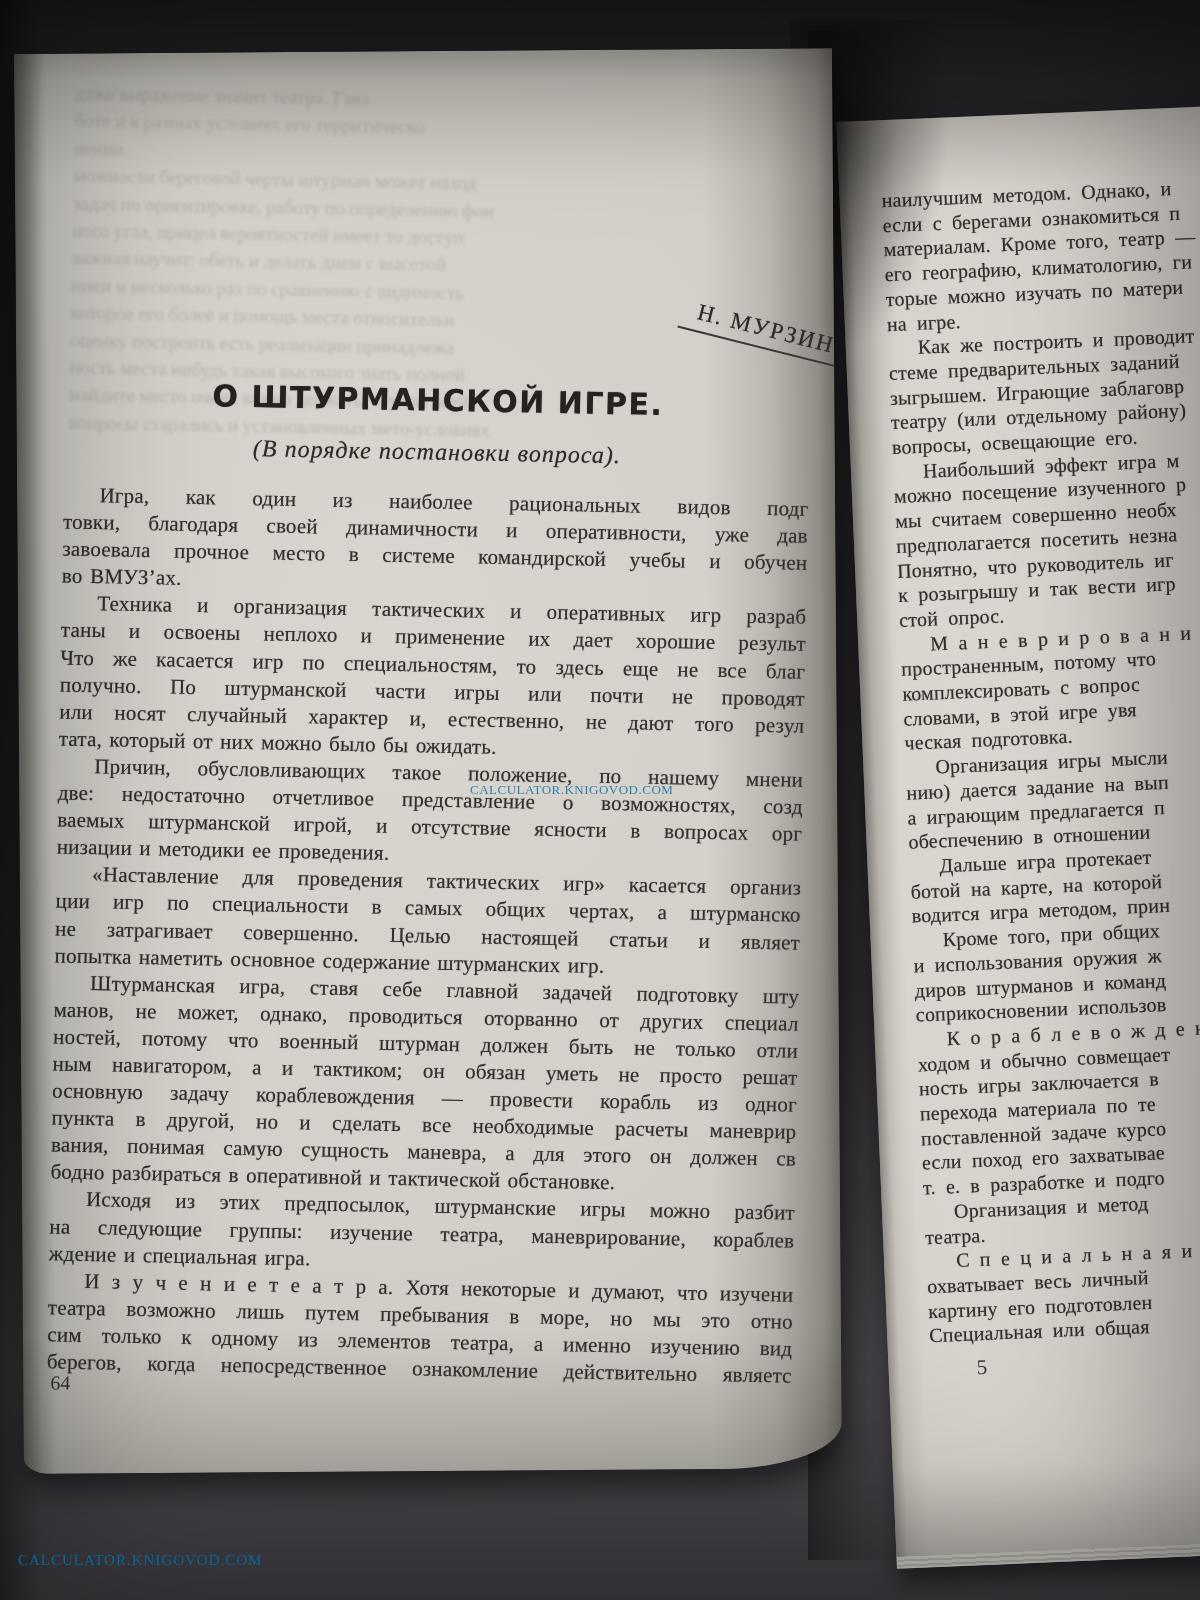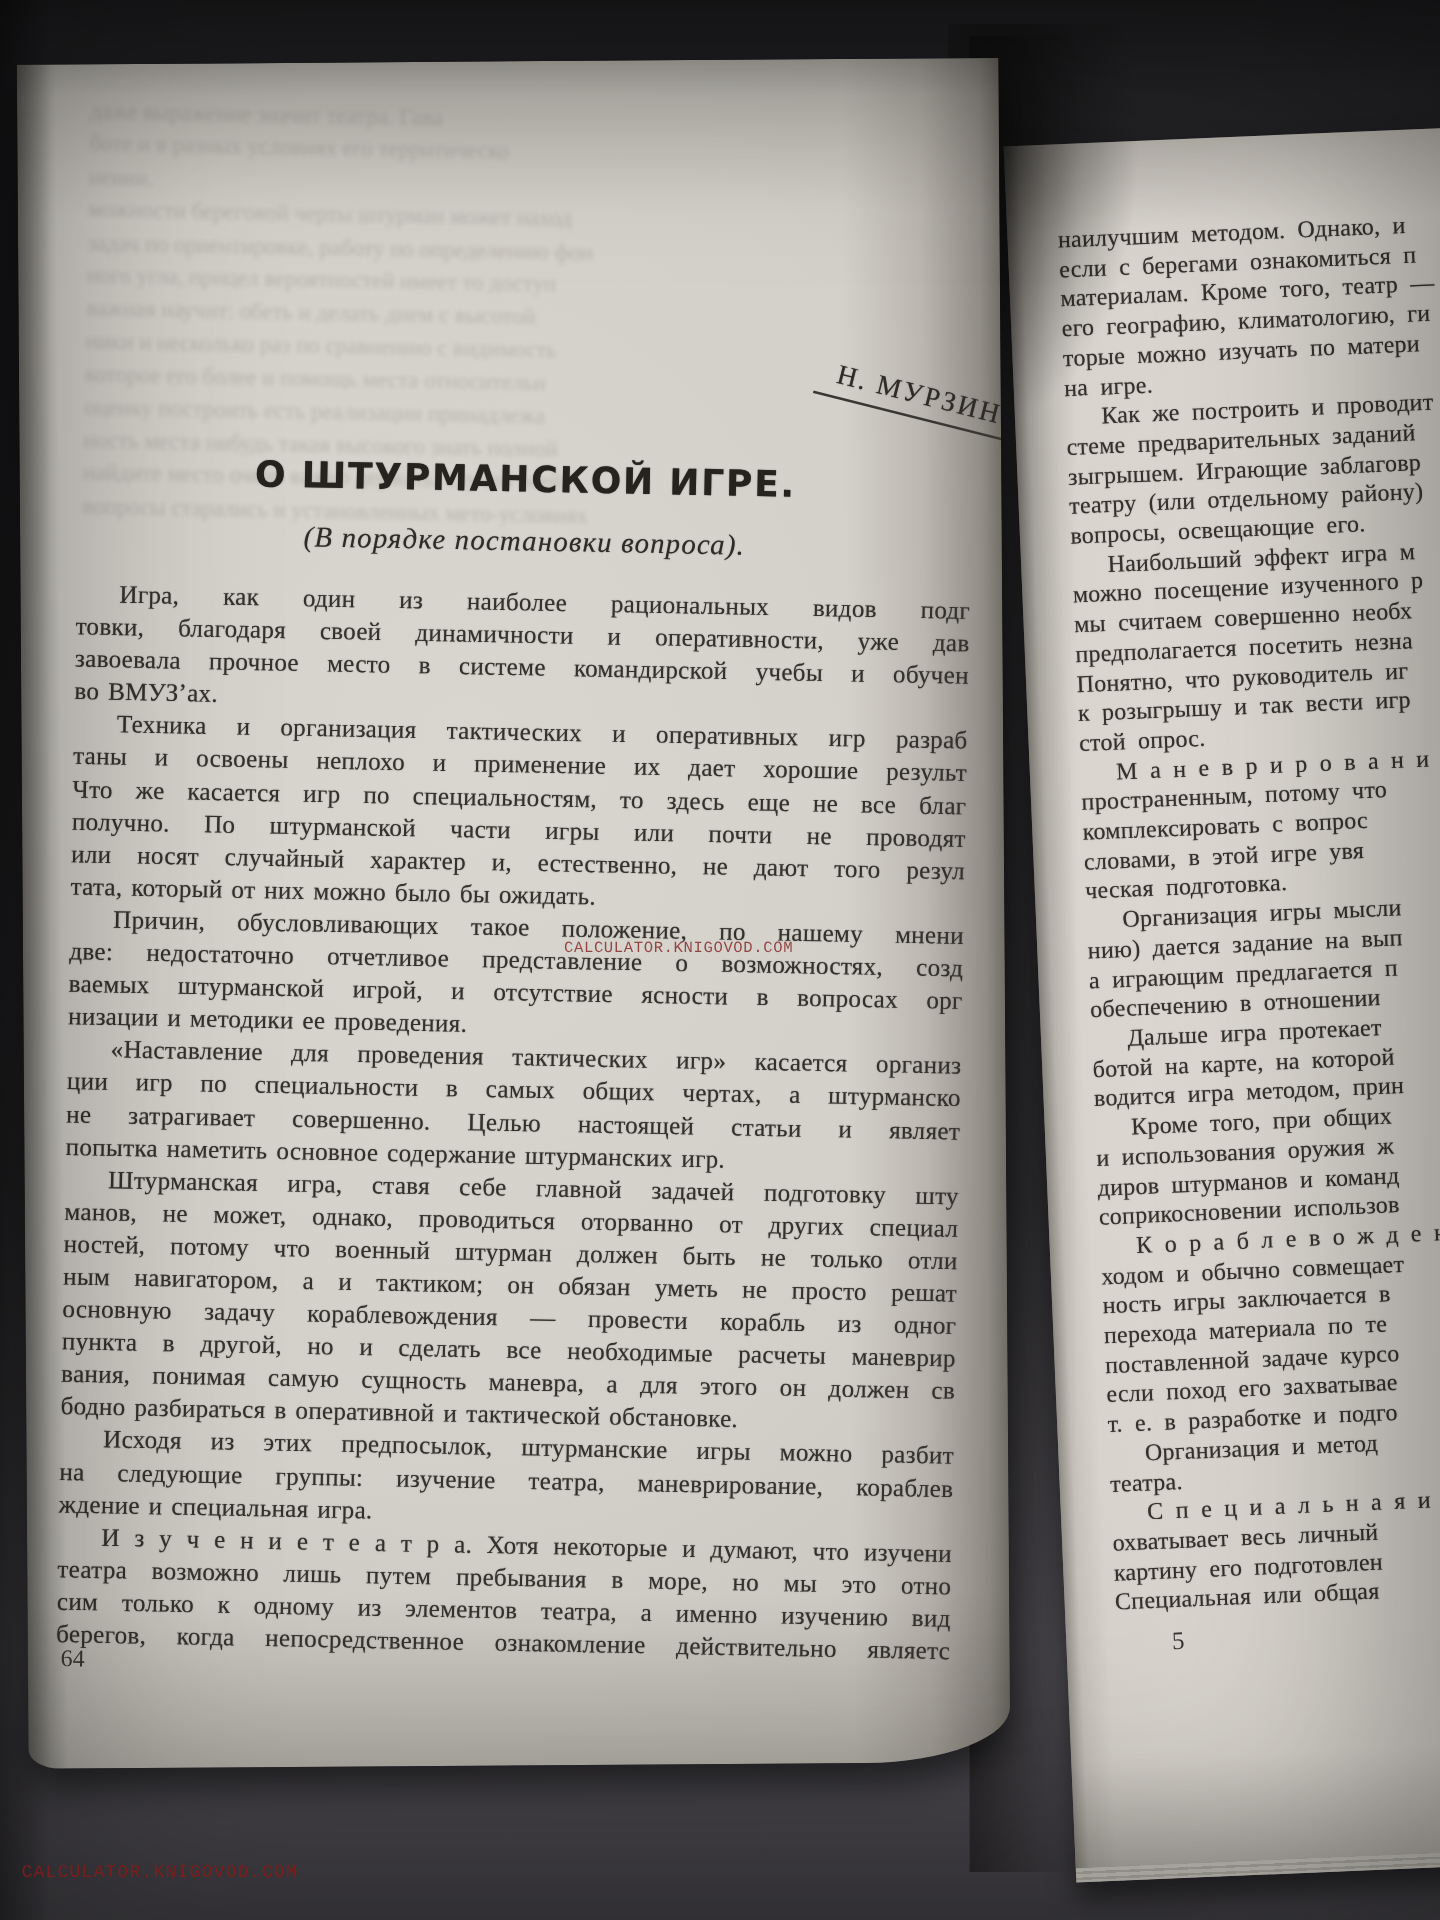--- a/index.html
+++ b/index.html
@@ -77,21 +77,21 @@
   .jline{line-height:27.1px;white-space:nowrap;text-align:justify;text-align-last:justify;word-spacing:2px;}
   .jline.indent{text-indent:36px;}
   .jline.last{text-align-last:left;}
   .left-pagenum{position:absolute;left:4px;top:1318px;font-size:20px;color:#3a3733;}
   .para{margin:0;}
   
   .vignette{position:absolute;inset:0;pointer-events:none;
     box-shadow:inset 0 0 180px 40px rgba(0,0,0,.35);
     background:linear-gradient(90deg,rgba(0,0,0,.38) 0,rgba(0,0,0,0) 3.5%),
                linear-gradient(180deg,rgba(0,0,0,.25) 0,rgba(0,0,0,0) 5%);}
-  .wm{font-family:Liberation Mono, monospace;color:#7f1d1d;position:absolute;white-space:nowrap;}
+  .wm{font-family:Liberation Serif, serif;color:#0369a1;position:absolute;white-space:nowrap;}
   .wm-center{left:470px;top:782px;font-size:13px;opacity:.78;letter-spacing:.5px;}
   .wm-bottom{left:18px;top:1552px;font-size:15px;letter-spacing:1px;opacity:.95;}
 </style>
 </head>
 <body>
 
 <div class="right-page">
   <div class="right-body">
       <div class="para">
         <div class="rline">наилучшим методом. Однако, и</div>

